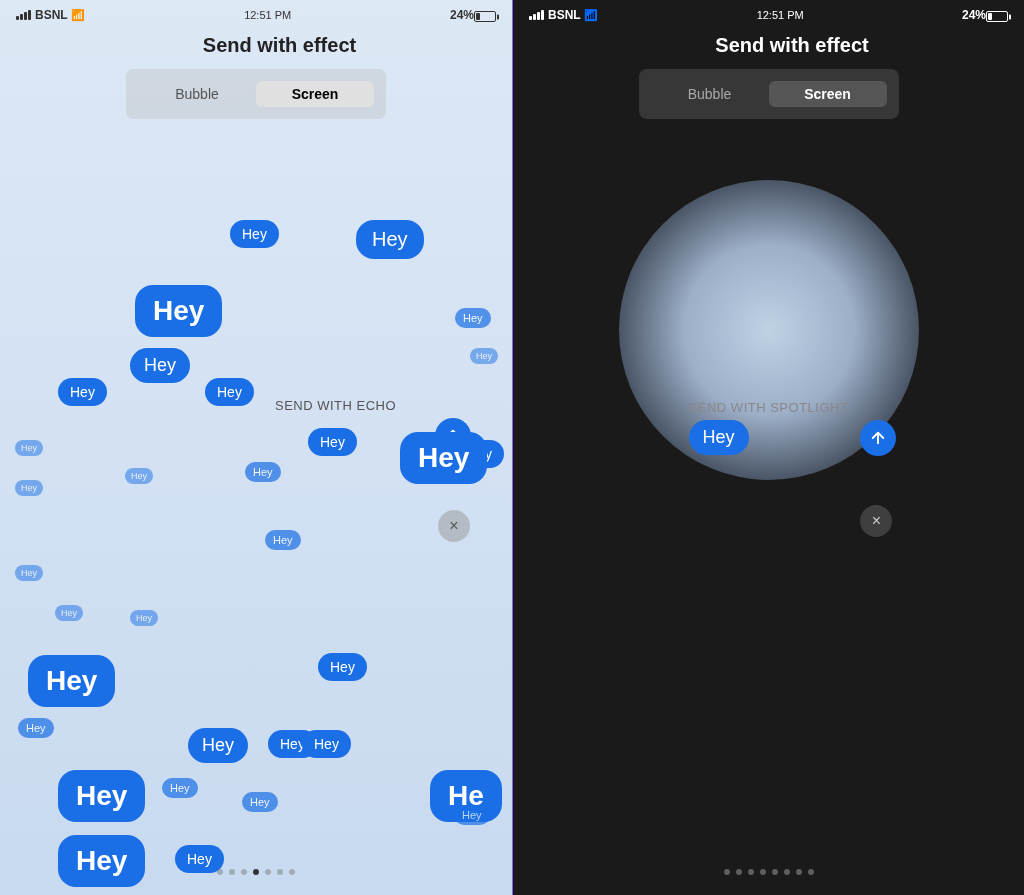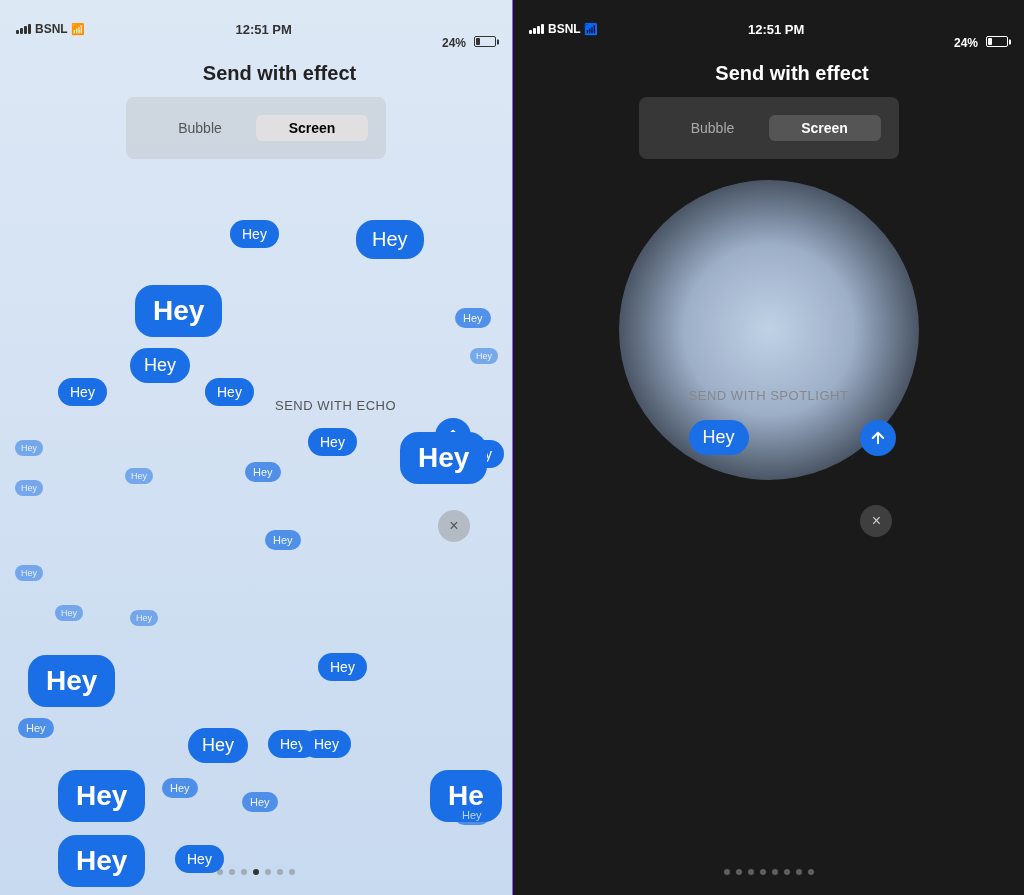--- a/index.html
+++ b/index.html
@@ -36,22 +36,22 @@
       justify-content: space-between;
       align-items: center;
       padding: 8px 16px 4px;
       font-size: 12px;
       font-weight: 600;
     }
     .left-panel .status-bar { color: #333; }
     .right-panel .status-bar { color: #fff; }
 
     .status-left { display: flex; align-items: center; gap: 4px; }
-    .status-center { font-size: 13px; font-weight: 700; }
-    .status-right { display: flex; align-items: flex-start; gap: 8px; margin-top: 28px; }
+    .status-center { font-size: 11px; font-weight: 400; }
+    .status-right { display: flex; align-items: flex-end; gap: 0; }
 
     
     .signal-bars { display: flex; align-items: flex-end; gap: 1px; }
     .signal-bars span {
       display: block;
       width: 3px;
       border-radius: 1px;
       background: #333;
     }
     .right-panel .signal-bars span { background: #fff; }
@@ -104,21 +104,21 @@
     .left-panel .panel-title { color: #222; }
     .right-panel .panel-title { color: #fff; }
 
     
     .segment-control {
       display: flex;
       margin: 0 auto 16px;
       width: 260px;
       background: rgba(180,180,180,0.3);
       border-radius: 8px;
-      padding: 18px;
+      padding: 12px;
     }
     .left-panel .segment-control { background: rgba(180,180,180,0.3); }
     .right-panel .segment-control { background: rgba(100,100,100,0.4); }
 
     .seg-btn {
       flex: 1;
       text-align: center;
       padding: 5px 0;
       border-radius: 6px;
       font-size: 14px;
@@ -335,21 +335,21 @@
 
   <div class="panel-title">Send with effect</div>
 
   <div class="segment-control">
     <div class="seg-btn">Bubble</div>
     <div class="seg-btn active">Screen</div>
   </div>
 
   <div class="spotlight-circle"></div>
 
-  <div class="effect-label" style="top:388px;left:50%;transform:translateX(-50%);text-align:center;">SEND WITH SPOTLIGHT</div>
+  <div class="effect-label" style="top:400px;left:50%;transform:translateX(-50%);text-align:center;">SEND WITH SPOTLIGHT</div>
 
   <div class="bubble medium" style="top:420px;left:50%;transform:translateX(-80px);">Hey</div>
 
   <div class="send-btn" style="top:420px;left:68%;">
     <svg viewBox="0 0 24 24">
         <path d="M12 19V5M5 12l7-7 7 7" stroke="white" stroke-width="2.5" fill="none" stroke-linecap="round" stroke-linejoin="round"></path>
       </svg>
   </div>
 
   <div class="close-btn" style="top:505px;left:68%;">×</div>

